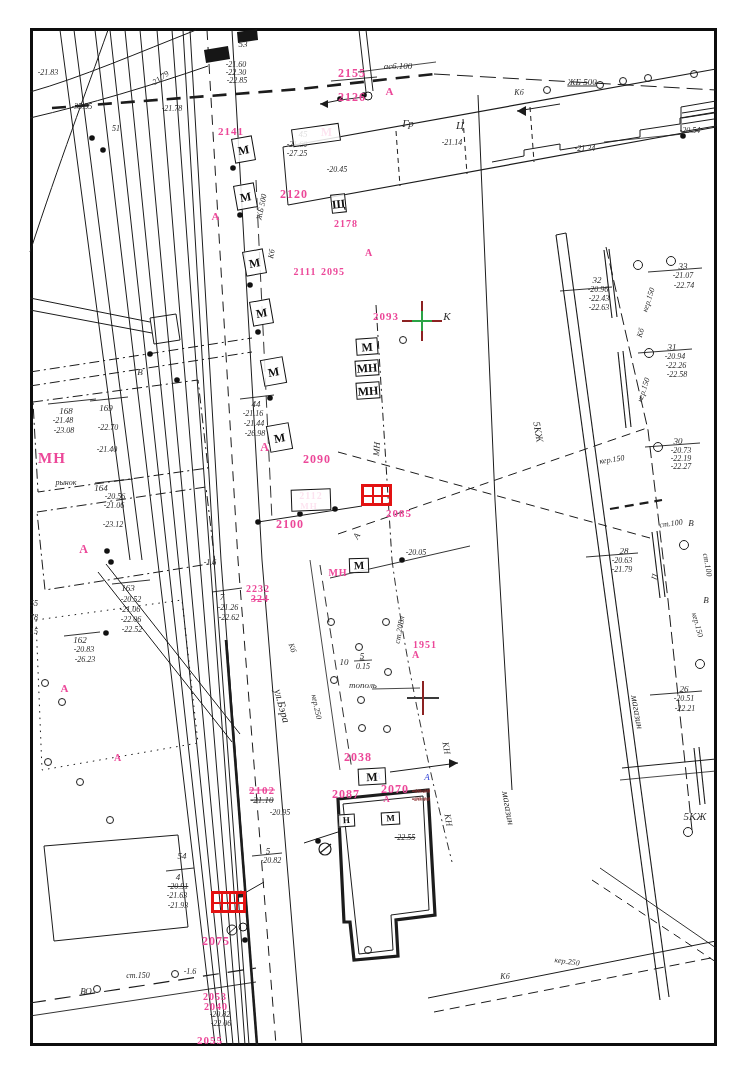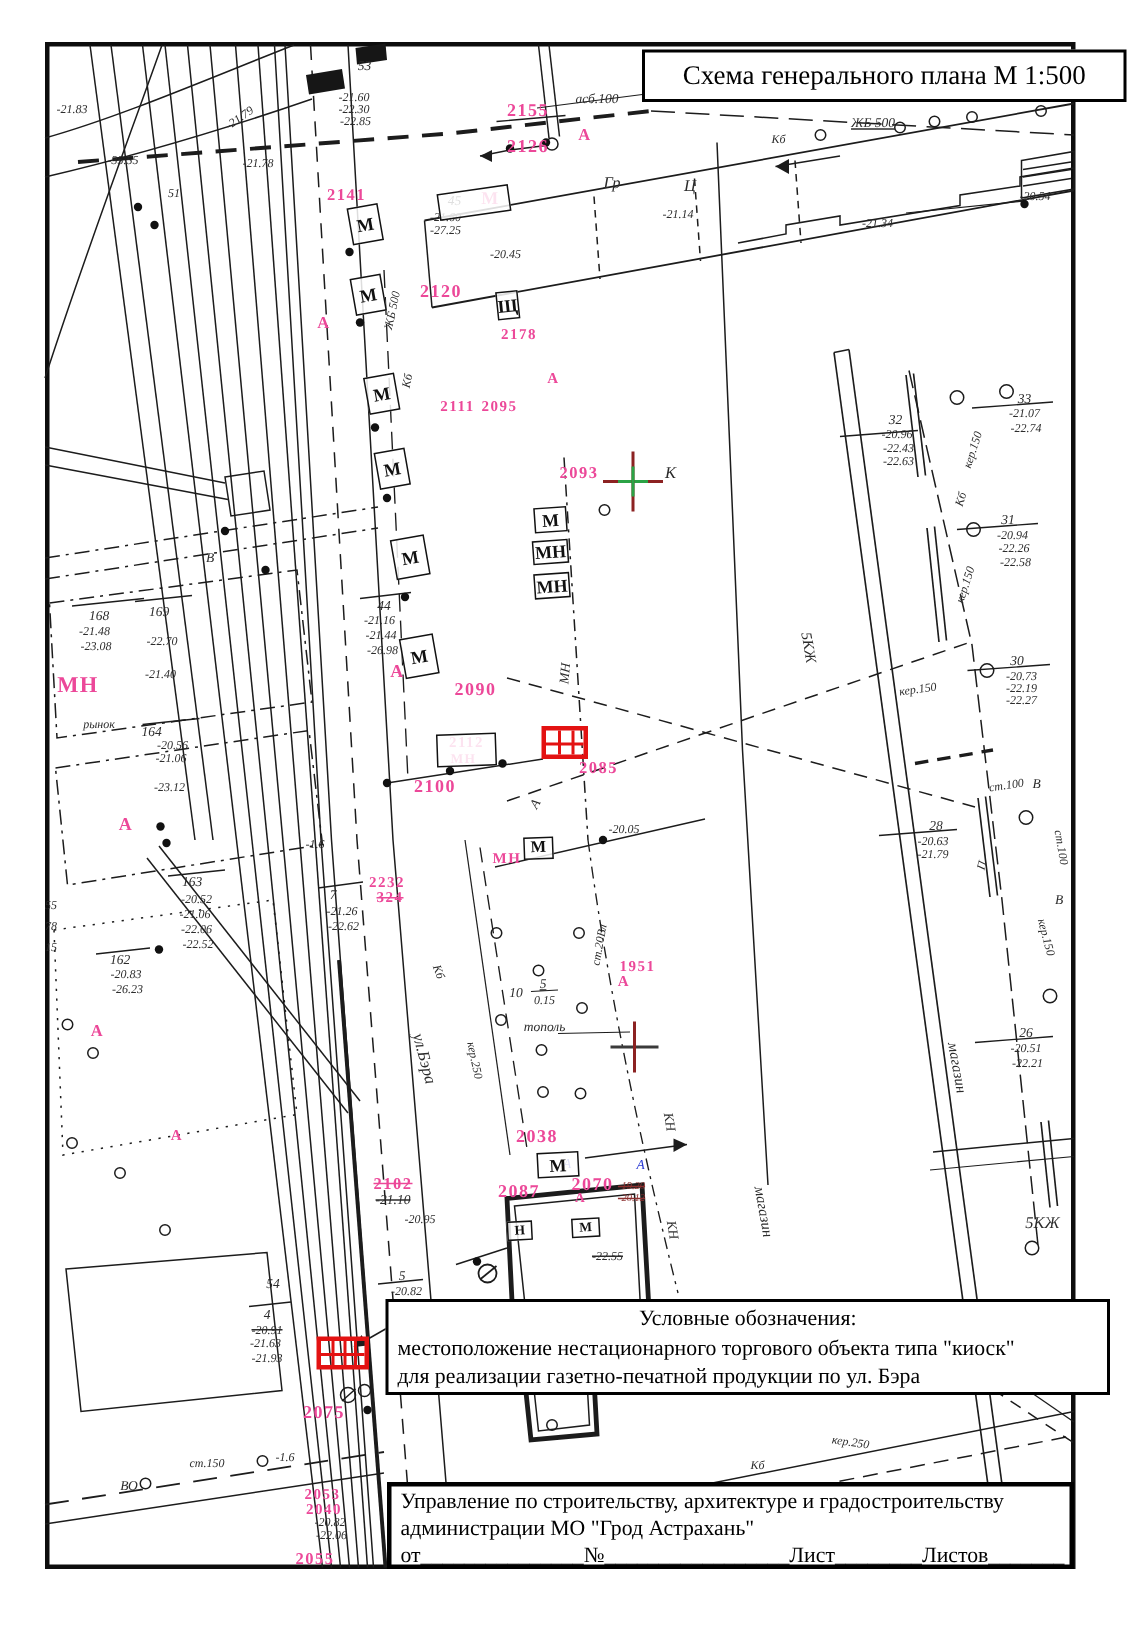--- a/index.html
+++ b/index.html
@@ -419,29 +419,16 @@
         <i style="top: 8px; left: 0px; height: 2px; width: 100%; background: rgb(227, 18, 18);"></i>
       </div>
       <div class="xline" style="left: 402px; top: 320px; width: 40px; height: 2px; background: rgb(140, 34, 34);"></div>
       <div class="xline" style="left: 412px; top: 320px; width: 20px; height: 2px; background: rgb(43, 163, 70);"></div>
       <div class="xline" style="left: 421px; top: 301px; width: 2px; height: 40px; background: rgb(140, 34, 34);"></div>
       <div class="xline" style="left: 421px; top: 311px; width: 2px; height: 20px; background: rgb(43, 163, 70);"></div>
       <div class="xline" style="left: 407px; top: 697px; width: 32px; height: 2px; background: rgb(58, 58, 58);"></div>
       <div class="xline" style="left: 422px; top: 681px; width: 2px; height: 34px; background: rgb(140, 34, 34);"></div>
     </div>
 
-  <div id="title-box">
-    <span>Схема генерального плана М 1:500</span>
-  </div>
-
-  <div id="legend-box">
-    <div class="hd">Условные обозначения:</div>
-    <div>местоположение нестационарного торгового объекта типа "киоск"</div>
-    <div>для реализации газетно-печатной продукции по ул. Бэра</div>
-  </div>
-
-  <div id="stamp-box">
-    <div>Управление по строительству, архитектуре и градостроительству</div>
-    <div>администрации МО "Грод Астрахань"</div>
-    <div>от_______________№_________________Лист________Листов_______</div>
-  </div>
+
+
 
 </div>
 
 </body></html>

